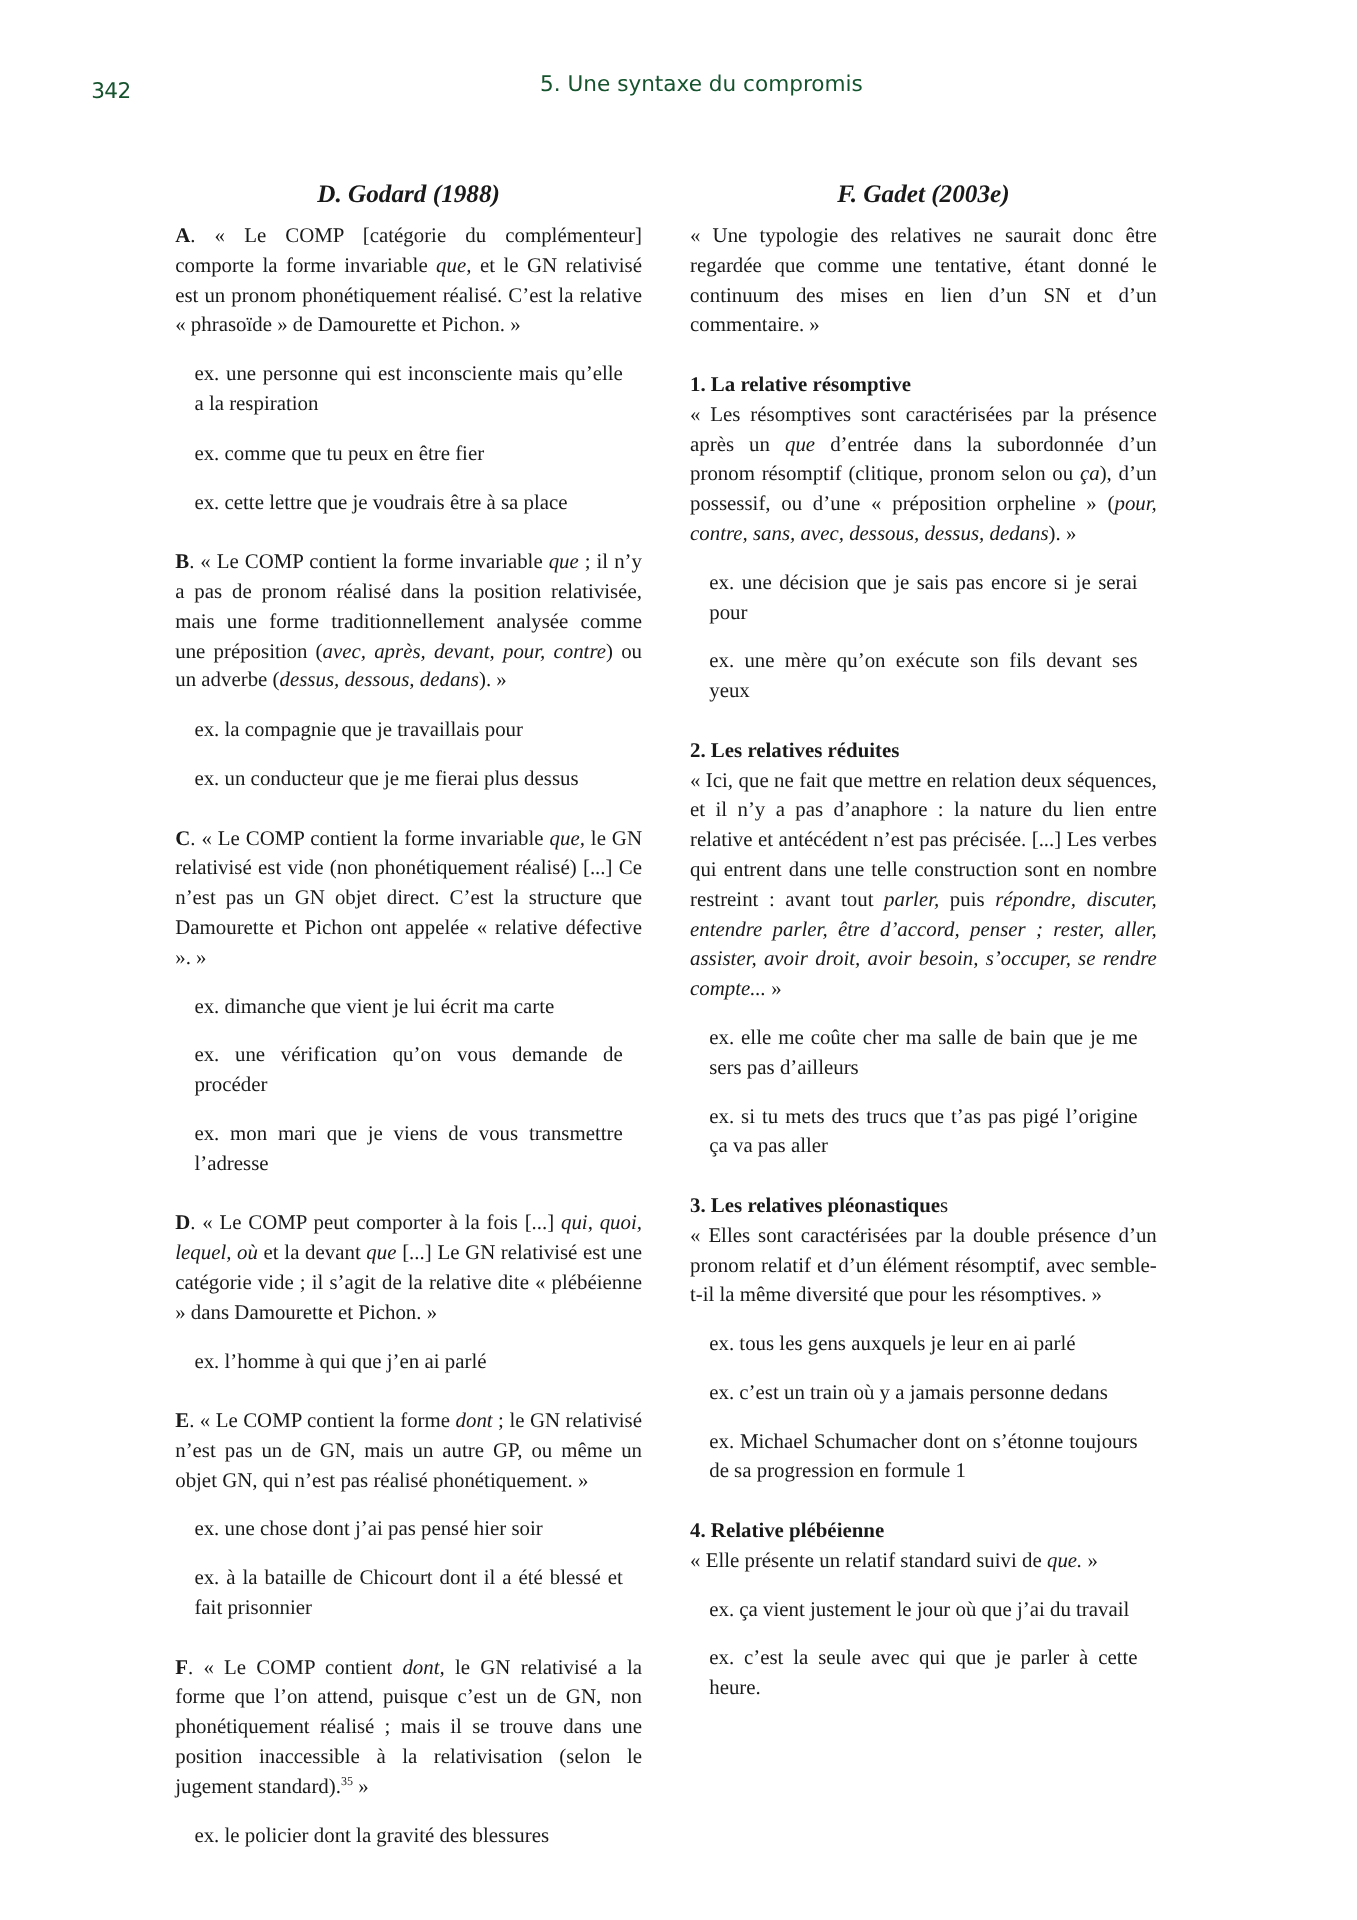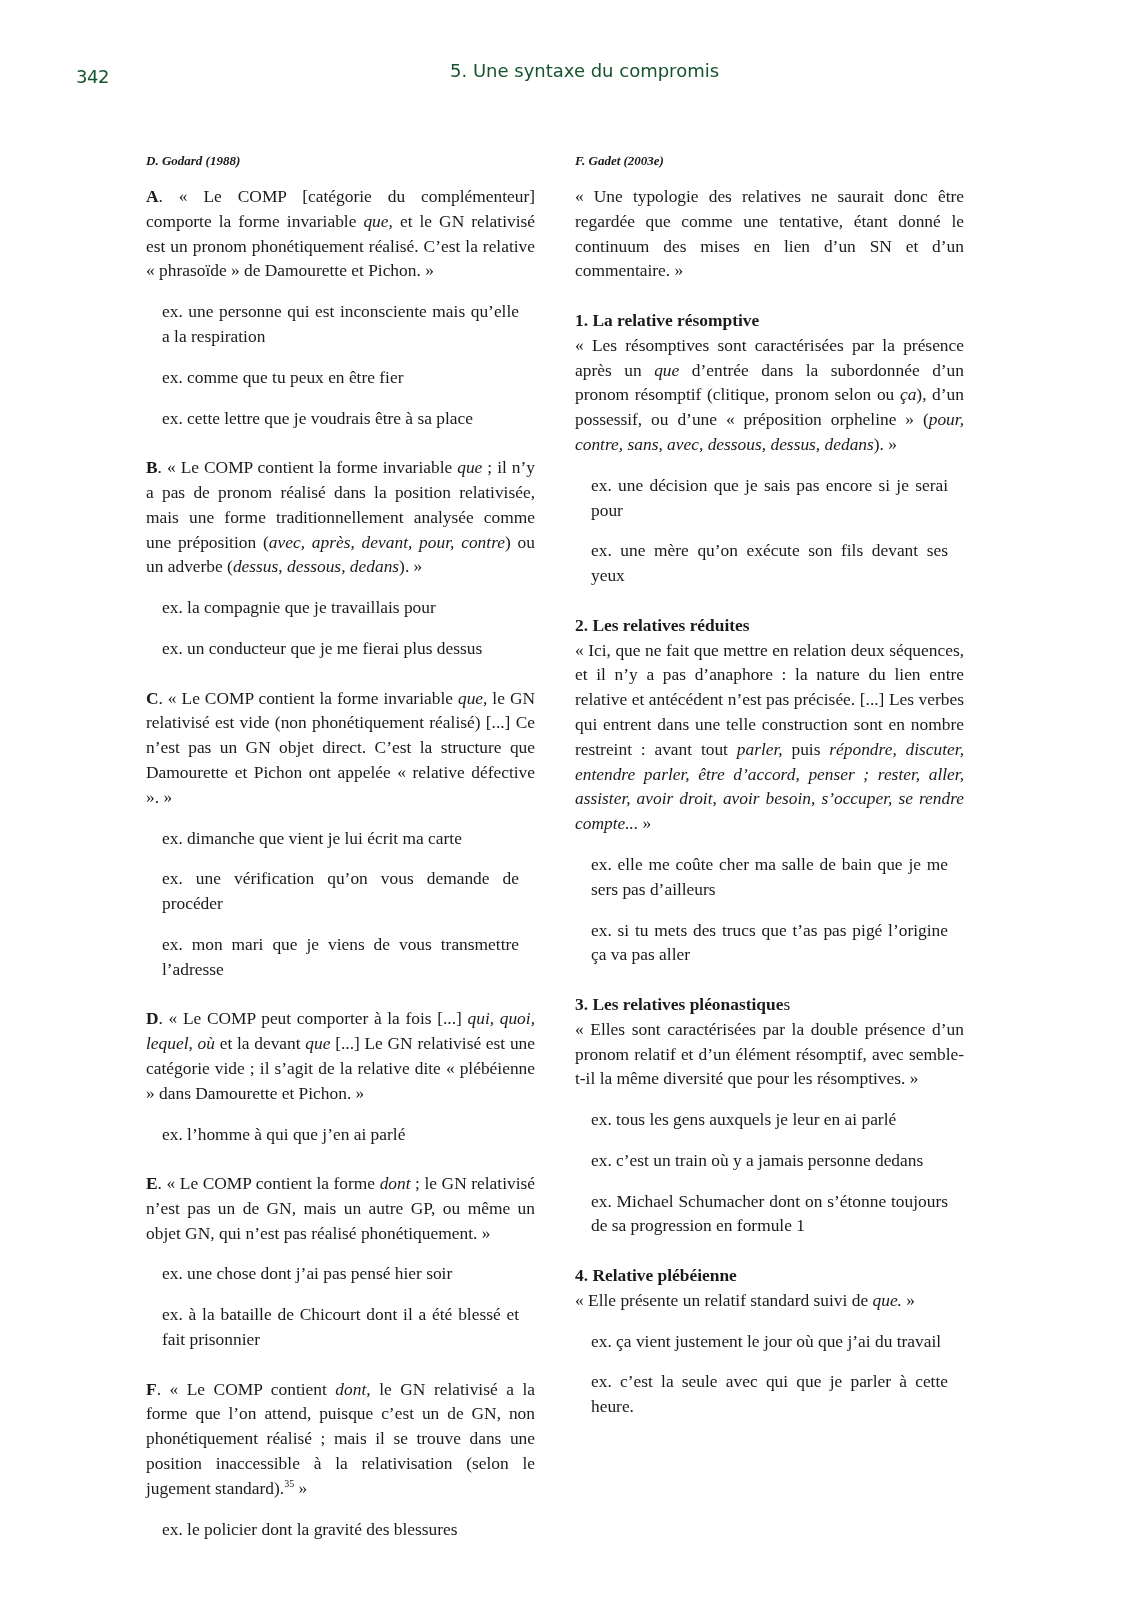--- a/index.html
+++ b/index.html
@@ -5,21 +5,21 @@
   html, body { margin: 0; padding: 0; background: #ffffff; }
   body { width: 1131px; height: 1600px; position: relative; overflow: hidden; color: #1a1a1a; }
   .running-head { position: absolute; top: 58px; left: 0; width: 1131px; height: 30px;
     font-family: "DejaVu Sans", sans-serif; font-size: 18px; color: #14532d; }
   .page-num { position: absolute; left: 76px; top: 8px; letter-spacing: -0.5px; }
   .chapter-title { position: absolute; left: 423px; top: 2px; font-weight: normal; margin-left: 27px; }
   .col { position: absolute; top: 148px; width: 389px;
     font-family: "Liberation Serif", "DejaVu Serif", serif; font-size: 17.4px; line-height: 24.8px; }
   .col-left { left: 146px; }
   .col-right { left: 575px; }
-  .col-title { font-style: italic; font-weight: bold; font-size: 13px;
+  .col-title { text-align: center; font-style: italic; font-weight: bold; font-size: 21px;
     margin: 0 0 10px 0; line-height: 26px; }
   .block { margin: 0 0 24.8px 0; }
   .p { text-align: justify; text-align-last: left; margin: 0; }
   .ex { text-align: justify; text-align-last: left; margin: 16px; }
   .heading { font-weight: bold; margin: 0; }
   .letter { font-weight: bold; }
   i, .it { font-style: italic; }
   sup { font-size: 10px; line-height: 0; vertical-align: super; }
 </style>
 </head>

